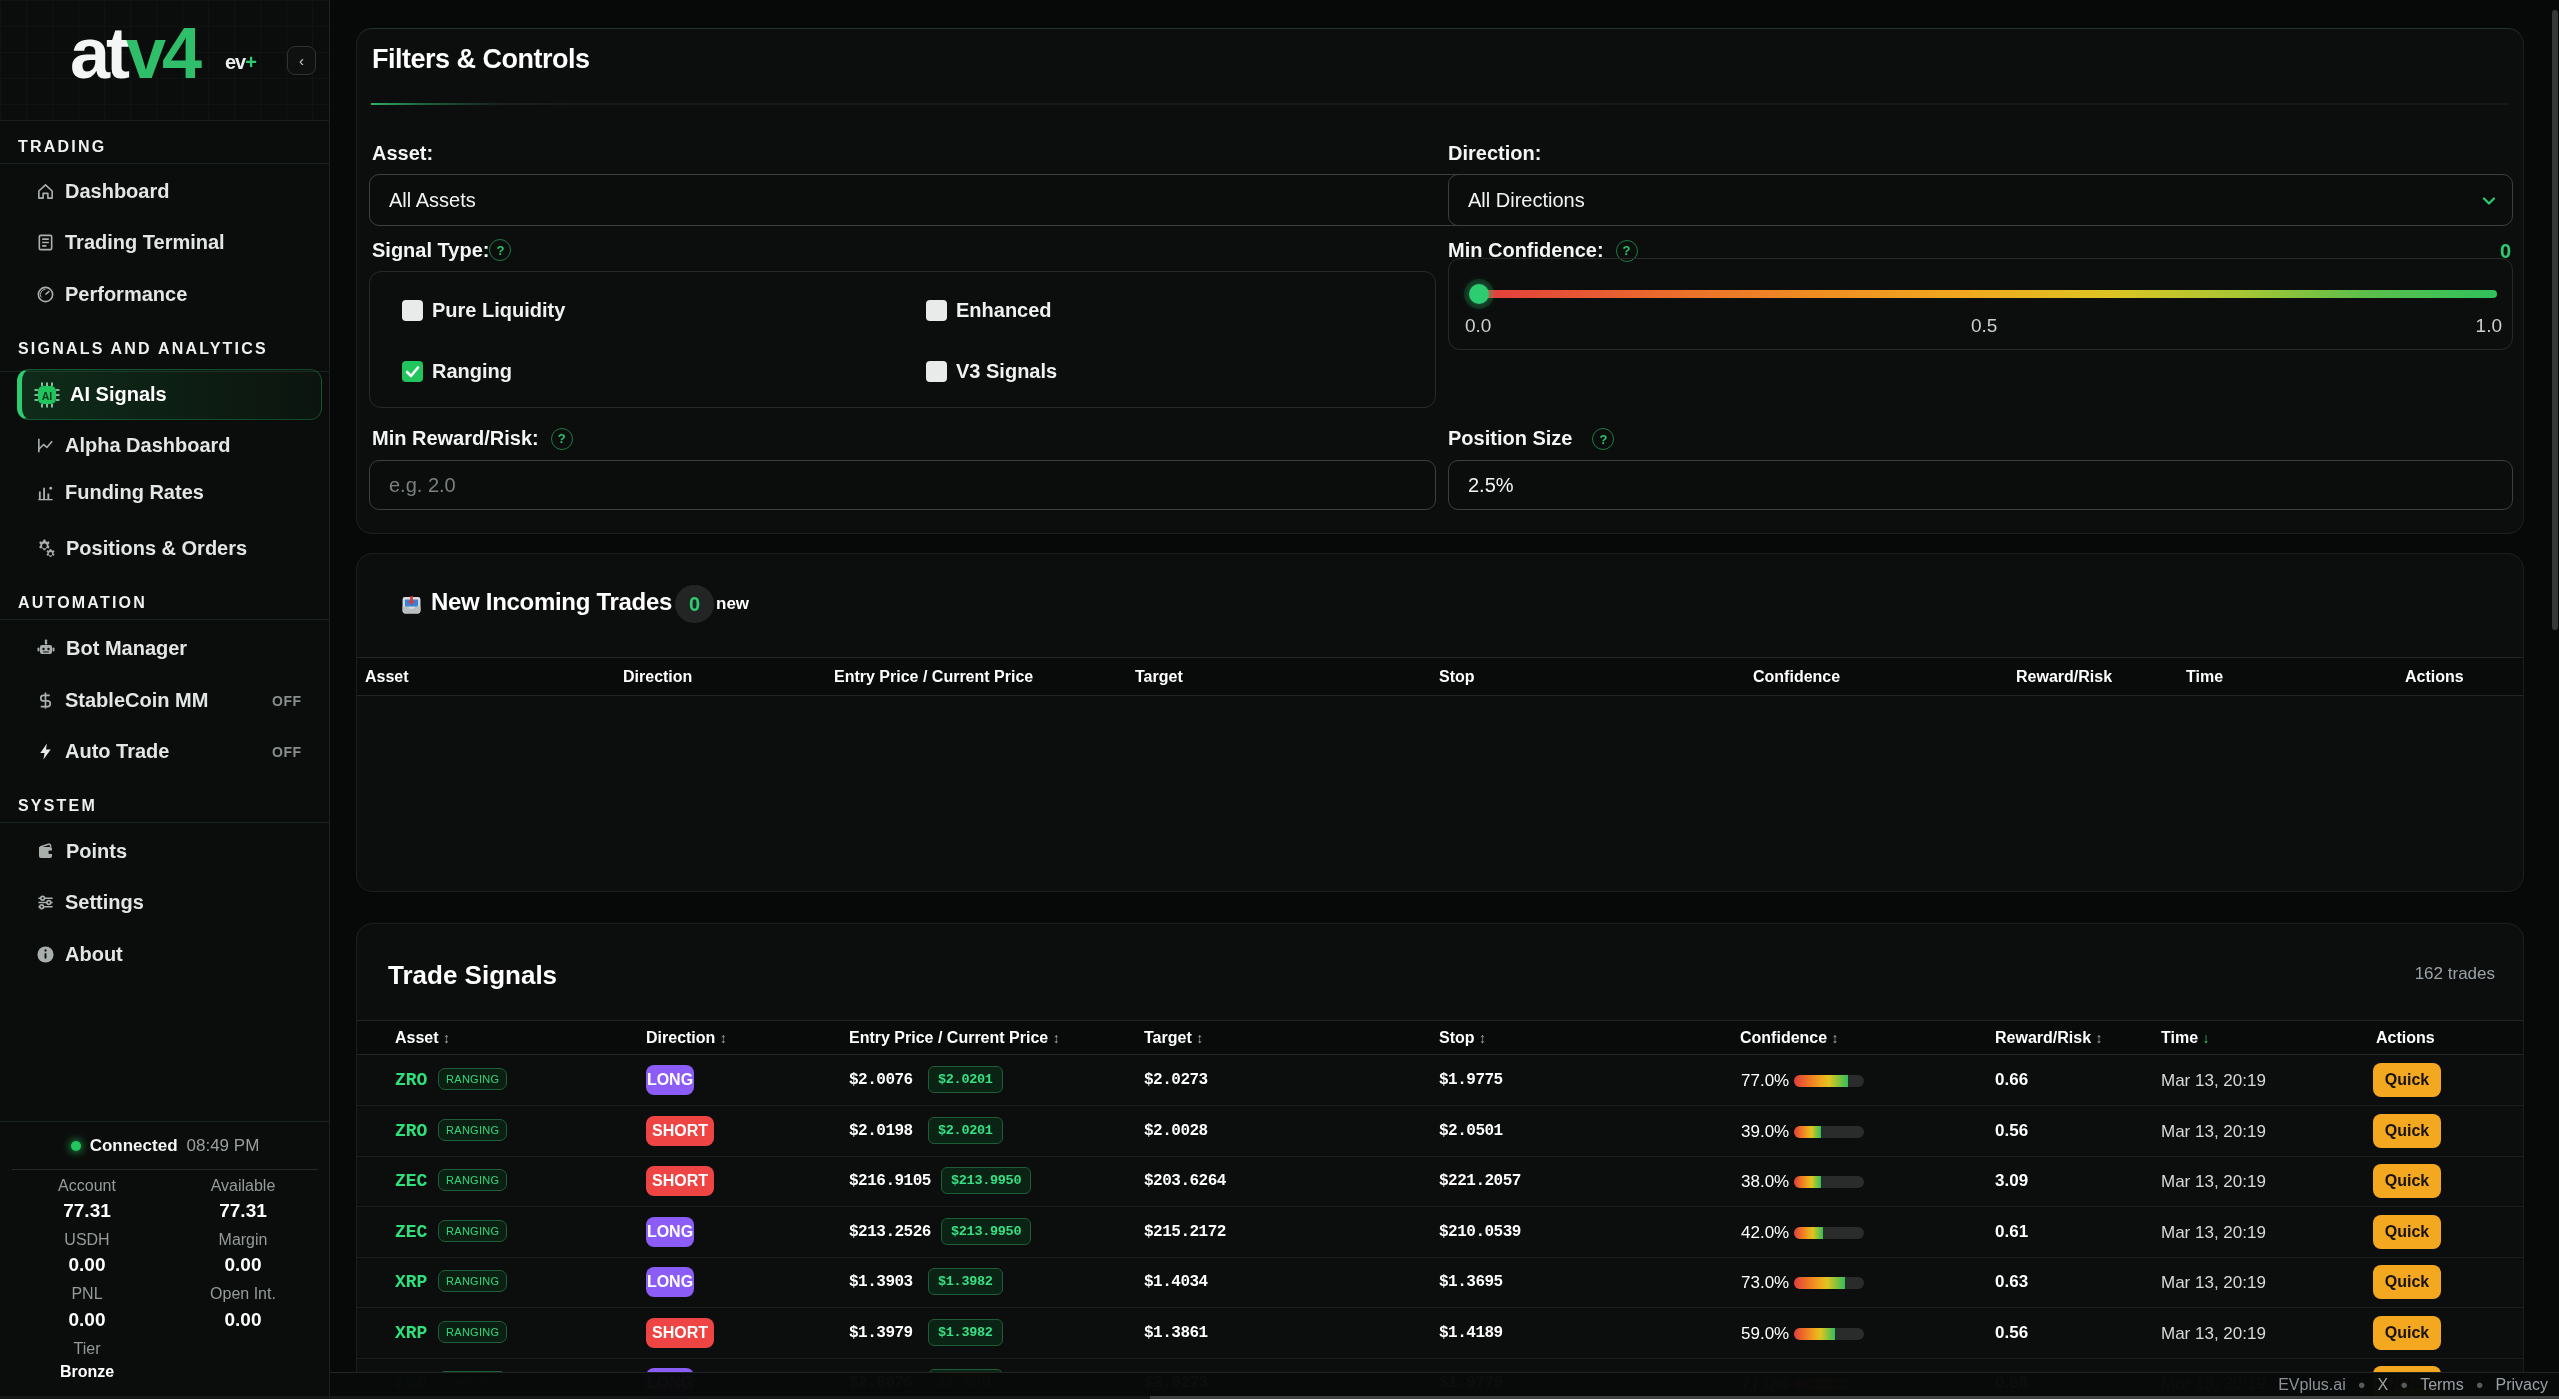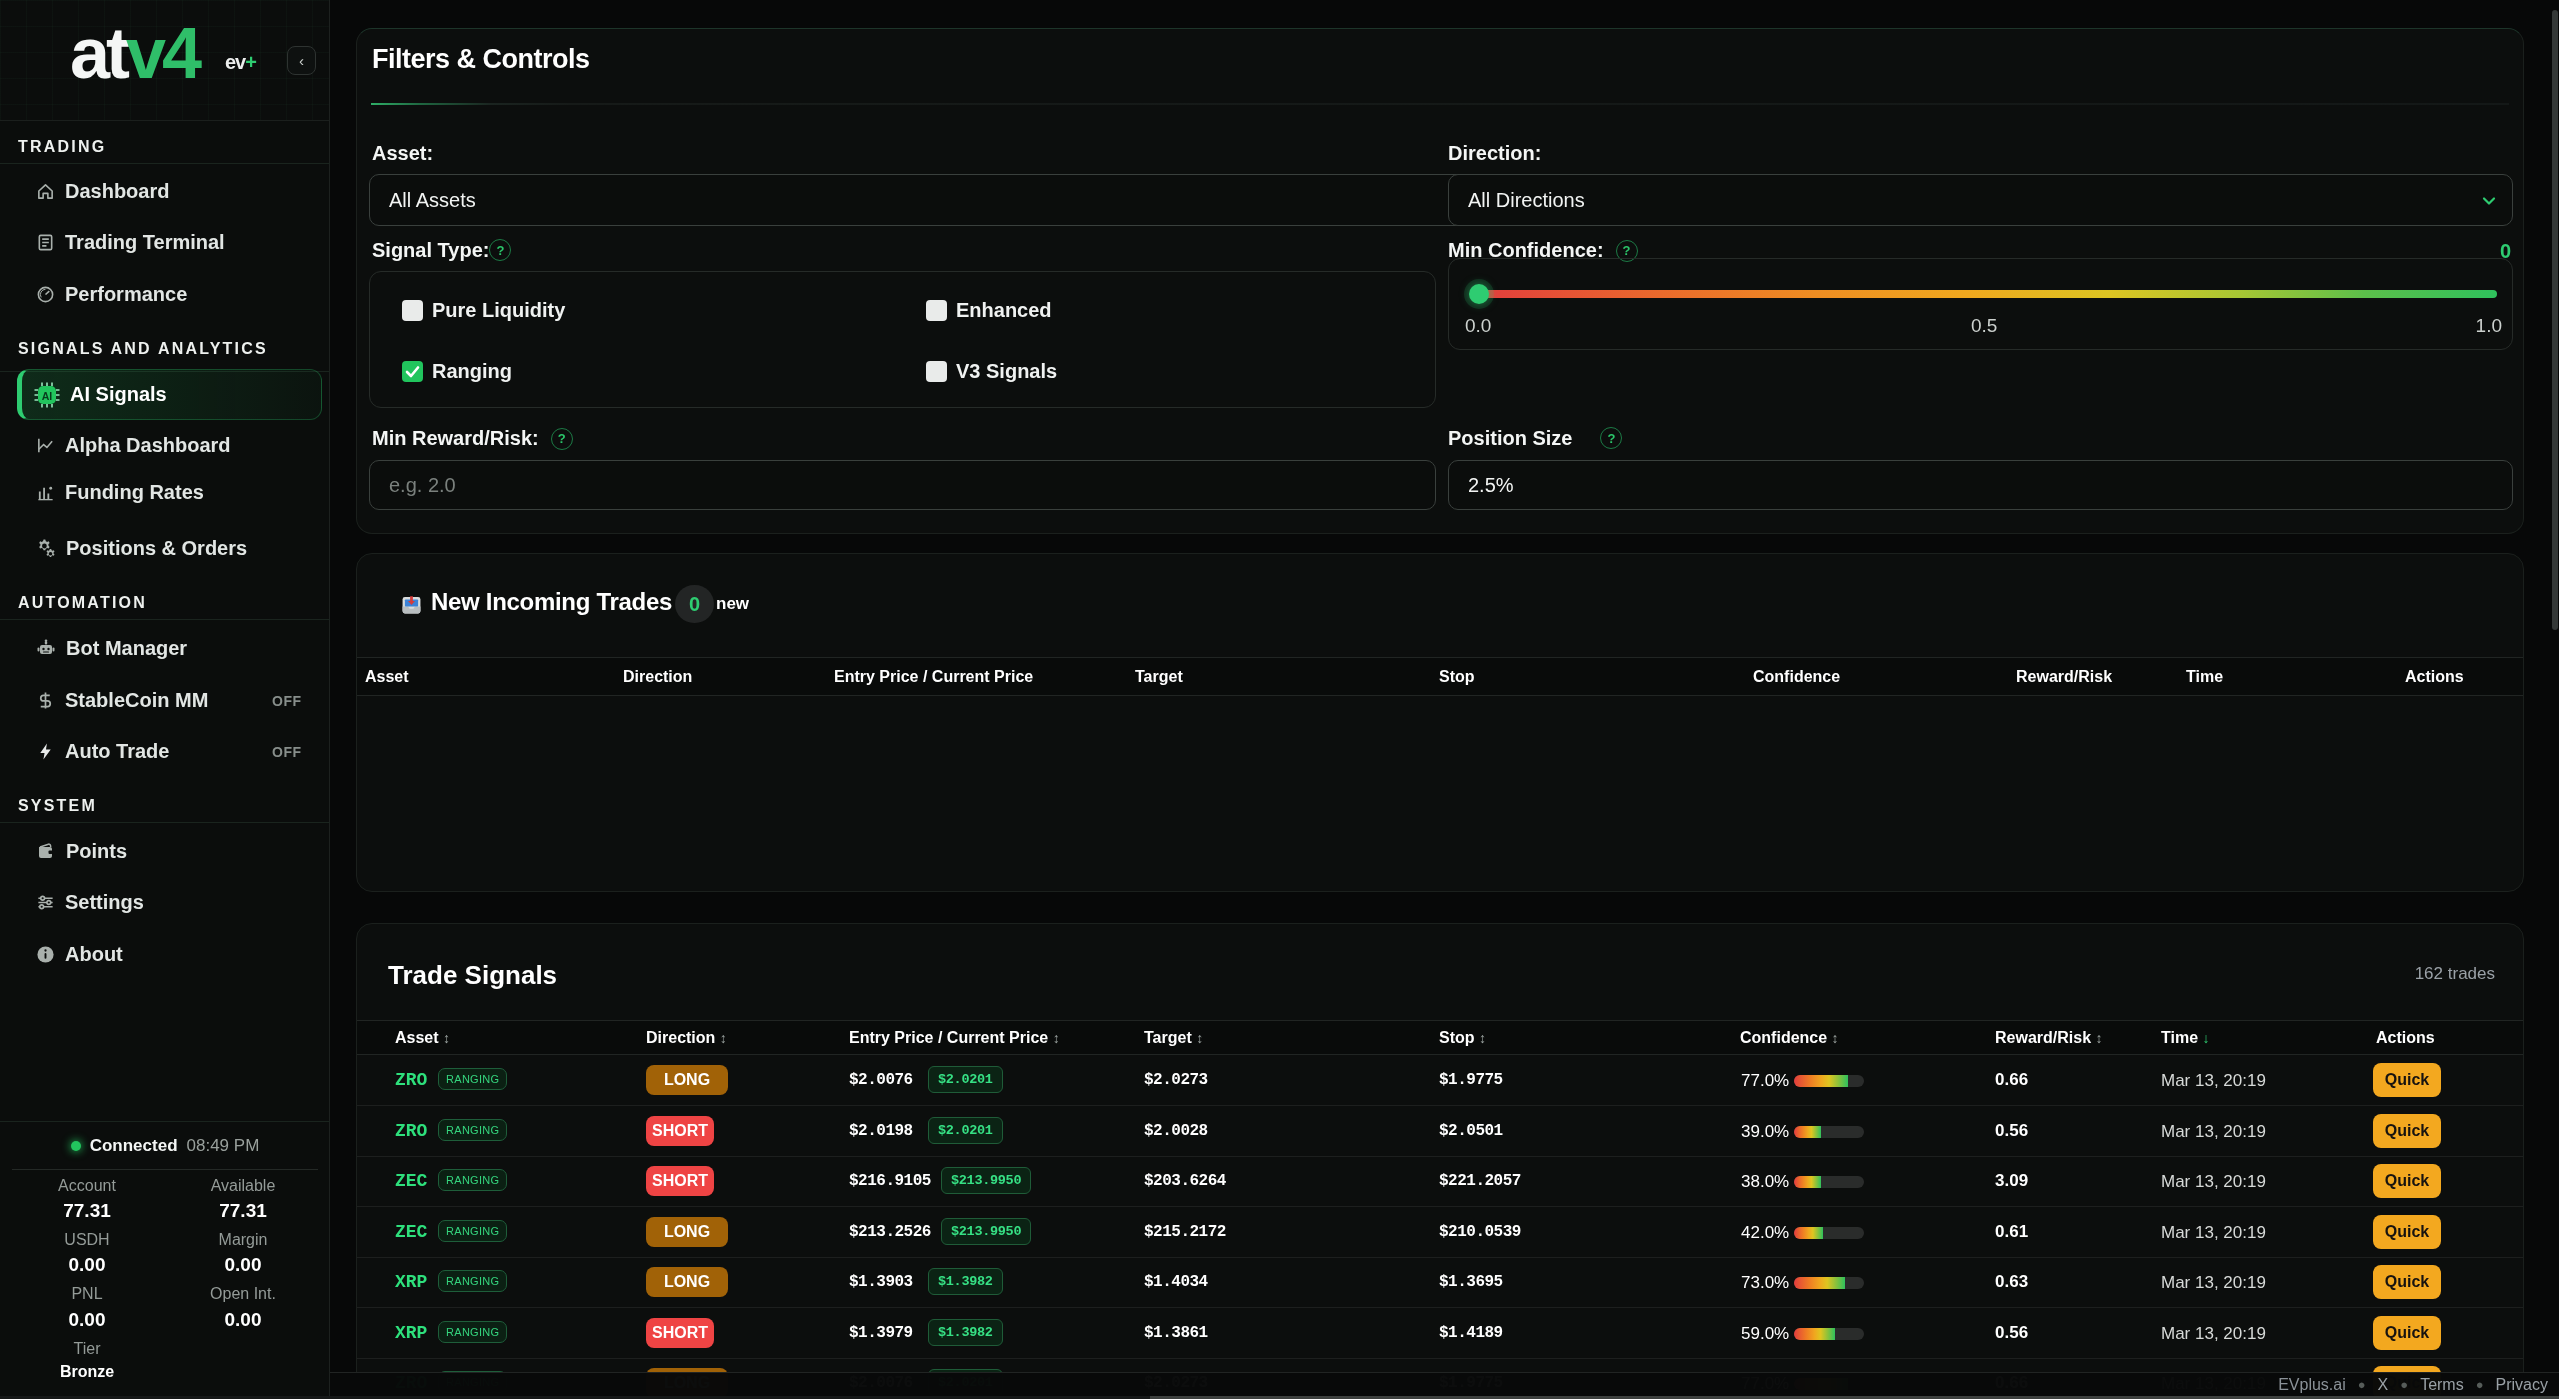--- a/index.html
+++ b/index.html
@@ -38,21 +38,21 @@
 .inp{position:absolute;height:50px;border:1px solid #3a403d;border-radius:10px;background:#0b0d0c;display:flex;align-items:center;padding-left:19px;font-size:20px}
 .cb{position:absolute;width:21px;height:21px;border-radius:4px;background:#e9ebea}
 .cblbl{position:absolute;font-size:20px;font-weight:bold;color:#f0f2f1;white-space:nowrap}
 .thead{position:absolute;left:0;width:2166px;background:#090b0a;border-top:1px solid #212523;border-bottom:1px solid #212523}
 .th{position:absolute;font-size:16px;font-weight:bold;color:#fff;white-space:nowrap}
 .sort{color:#9ba3a0;font-size:14px;font-weight:normal}
 .row{position:absolute;left:0;width:2166px;height:51px;border-bottom:1px solid #1d1f1e}
 .tick{position:absolute;left:38px;top:15px;font-family:"Liberation Mono",monospace;font-weight:bold;font-size:18px;color:#2ee07c}
 .rng{position:absolute;left:81px;top:13px;padding:4px 7px;border:1px solid #1e5e3a;border-radius:7px;background:#0b2013;color:#35d57e;font-size:11px;letter-spacing:.3px}
 .dir{position:absolute;left:289px;top:10px;height:30px;border-radius:8px;color:#fff;font-weight:bold;font-size:16px;display:flex;align-items:center;justify-content:center}
-.long{background:#a16207;width:82px}
+.long{background:#8b5cf6;width:48px}
 .short{background:#ef4444;width:68px}
 .px{position:absolute;top:16px;font-family:"Liberation Mono",monospace;font-weight:bold;font-size:16px;color:#fff;letter-spacing:-.5px}
 .cur{position:absolute;top:11px;padding:5px 9px;border:1px solid #1f5c38;border-radius:6px;background:#0b2314;color:#36e084;font-family:"Liberation Mono",monospace;font-weight:bold;font-size:13.5px;letter-spacing:-.3px}
 .conf{position:absolute;left:1384px;top:16px;font-size:17px;color:#fff}
 .bar{position:absolute;left:1437px;top:20px;width:70px;height:12px;border-radius:6px;background:#2a2c2b;overflow:hidden}
 .bar i{display:block;height:12px;background:linear-gradient(90deg,#e23d3d,#ef7c24 30%,#f0a61f 50%,#dfc520 65%,#8cc23b 82%,#2fc15c)}
 .rr{position:absolute;left:1638px;top:15px;font-size:17px;font-weight:bold;color:#fff}
 .tm{position:absolute;left:1804px;top:16px;font-size:17px;color:#d7dad8}
 .quick{position:absolute;left:2016px;top:8px;width:68px;height:34px;border-radius:8px;background:#f3a81f;color:#171310;font-weight:bold;font-size:16px;display:flex;align-items:center;justify-content:center}
 #footer{position:absolute;left:330px;top:1372px;width:2229px;height:24px;background:rgba(8,9,9,.985);border-top:1px solid #212423;display:flex;align-items:center;justify-content:flex-end;padding-right:11px;gap:12px;font-size:16px;color:#9aa1a6;z-index:30}
@@ -238,21 +238,21 @@
    <div style="position:absolute;left:20px;top:25px;width:20px;height:20px;border-radius:50%;background:#2ecc71;box-shadow:0 0 0 5px rgba(46,204,113,.15),0 0 10px rgba(46,204,113,.5)"></div>
    <div style="position:absolute;left:16px;top:56px;font-size:19px;color:#ccd1ce">0.0</div>
    <div style="position:absolute;left:522px;top:56px;font-size:19px;color:#ccd1ce">0.5</div>
    <div style="position:absolute;right:10px;top:56px;font-size:19px;color:#ccd1ce">1.0</div>
  </div>
  <div style="position:absolute;left:15px;top:398px;display:flex;align-items:center;gap:12px">
       <span class="lbl" style="position:static">Min Reward/Risk:</span>
       <span class="help">?</span>
     </div>
  <div class="inp" style="left:12px;top:431px;width:1067px;color:#7a807d">e.g. 2.0</div>
- <div style="position:absolute;left:1091px;top:398px;display:flex;align-items:flex-start;gap:28px">
+ <div style="position:absolute;left:1091px;top:398px;display:flex;align-items:flex-end;gap:20px">
       <span class="lbl" style="position:static">Position Size</span>
       <span class="help">?</span>
     </div>
  <div class="inp" style="left:1091px;top:431px;width:1065px;color:#f2f4f3">2.5%</div>
 </div>
 
 <div class="panel" style="left:356px;top:553px;width:2168px;height:339px">
  <svg style="position:absolute;left:44px;top:40px" width="21" height="21" viewBox="0 0 27 27">
       <rect x="2" y="4" width="23" height="21" rx="3" fill="#d9dcdc"></rect>
       <path d="M2 16 h7 l2 3 h5 l2-3 h7 v6 a3 3 0 0 1-3 3 H5 a3 3 0 0 1-3-3 Z" fill="#b9bec0"></path>

